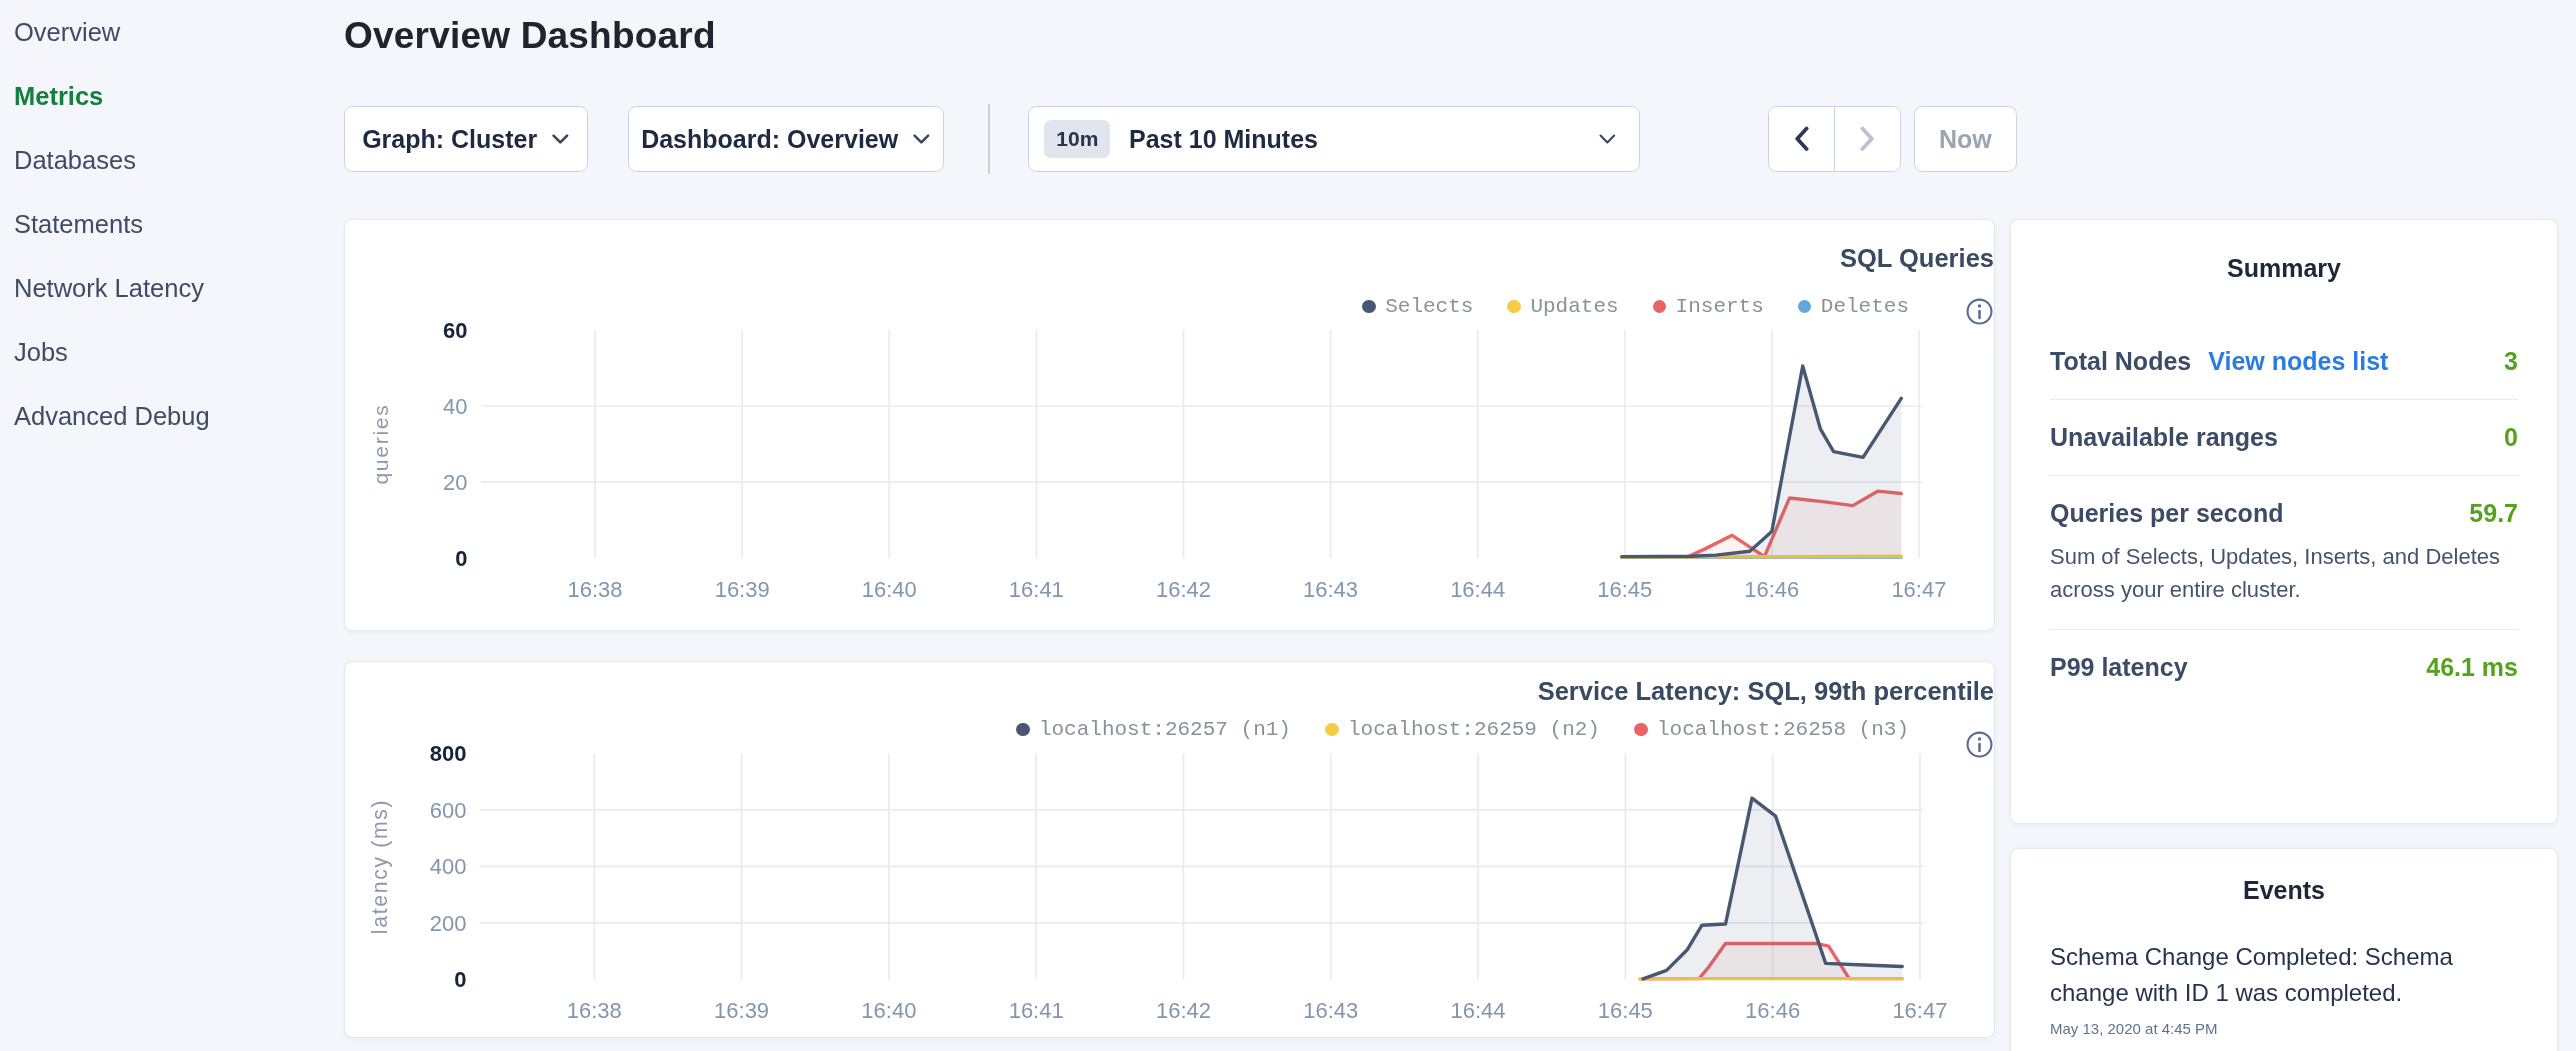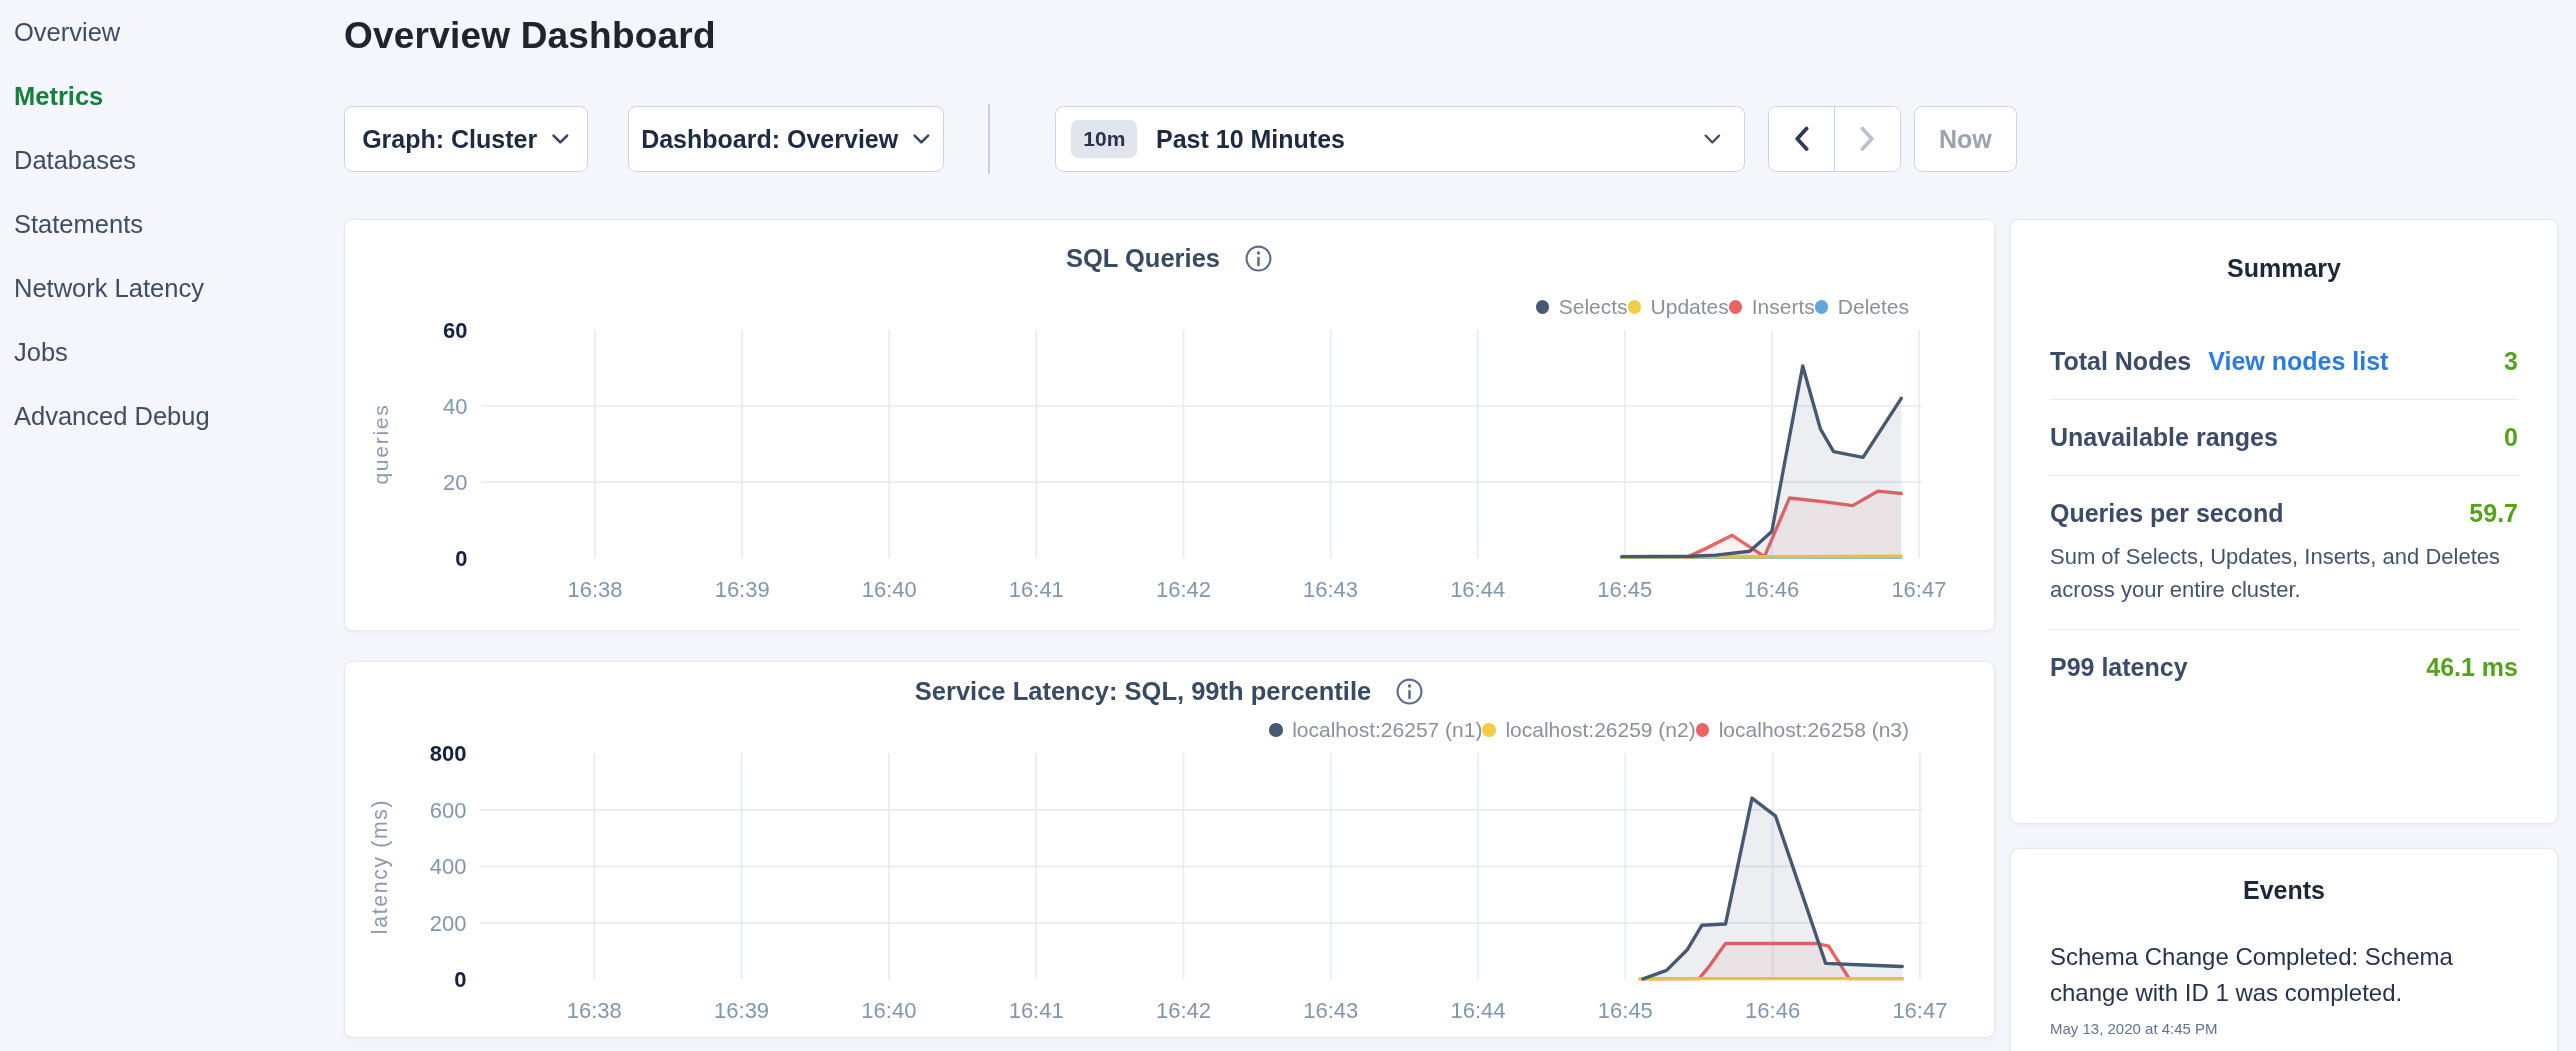--- a/index.html
+++ b/index.html
@@ -23,42 +23,42 @@
   .main { position:absolute; left:344px; top:0; width:1651px; height:1051px; }
   h1.page-title { position:absolute; left:0; top:15.3px; font-size:37px; font-weight:600; color:#20242c; letter-spacing:0.2px; }
 
   .controls { position:absolute; left:0; top:106px; width:1684px; height:66px; }
   .ctrl { position:absolute; top:0; height:66px; background:#fff; border:1.7px solid #ccd2de; border-radius:8.5px;
           display:flex; align-items:center; cursor:pointer; }
   .dropdown { justify-content:center; gap:14px; font-size:25px; font-weight:700; color:#1e2a42; }
   #dd-graph { left:0; width:244px; }
   #dd-dashboard { left:284px; width:316px; }
   .vdivider { position:absolute; left:644px; top:-1.7px; width:1.7px; height:70px; background:#c9cfdb; }
-  .time-picker { left:684px; width:690px; padding:0 22px 0 15.3px; gap:18.7px; font-size:25px; font-weight:700; color:#1e2a42;margin-left:27px; }
+  .time-picker { left:684px; width:612px; padding:0 22px 0 15.3px; gap:18.7px; font-size:25px; font-weight:700; color:#1e2a42; }
   .time-badge { background:#e1e5ee; border-radius:6.8px; padding:6.8px 12px; font-size:21px; font-weight:700; color:#2a3349; }
   .time-picker .chev { margin-left:auto; }
   .btn-group { position:absolute; left:1424px; top:0; width:133px; height:66px; background:#fff;
                border:1.7px solid #ccd2de; border-radius:8.5px; display:flex; overflow:hidden; }
   .btn-group button { flex:1; background:#fff; border:none; display:flex; align-items:center; justify-content:center; cursor:pointer; }
   .btn-group button:first-child { border-right:1.7px solid #ccd2de; }
   .now-btn { position:absolute; left:1570px; top:0; height:66px; padding:0 24px; background:#fff;
              border:1.7px solid #ccd2de; border-radius:8.5px; font-size:25px; font-weight:700; color:#9ba4b2;
              font-family:"Liberation Sans",sans-serif; cursor:default;text-align:center; }
 
   
   .card { position:absolute; background:#fff; border:1.7px solid #e3e7ee; border-radius:8.5px;
           box-shadow:0 1.7px 4.3px rgba(40,50,70,0.04); }
   #chart-card-0 { left:0; top:219px; width:1651px; height:412px; }
   #chart-card-1 { left:0; top:661px; width:1651px; height:377px; }
 
-  .chart-title-row { display:flex; align-items:flex-start; justify-content:center; gap:24px; }
+  .chart-title-row { display:flex; align-items:flex-end; justify-content:center; gap:24px;flex-direction:column; }
   #chart-card-0 .chart-title-row { margin-top:24px; }
   #chart-card-1 .chart-title-row { margin-top:15.3px; }
   .chart-title { font-size:25.5px; font-weight:700; color:#394a63; }
-  .legend { position:absolute; right:85px; display:flex; align-items:center; }
+  .legend { position:absolute; right:85px; display:flex; gap:34px; align-items:center;font-family:Liberation Mono, monospace; }
   #chart-card-0 .legend { top:75px; }
   #chart-card-1 .legend { top:56px; }
   .legend-item { display:flex; align-items:center; gap:9.4px; }
   .legend-dot { width:13.6px; height:13.6px; border-radius:50%; }
   .legend-label { font-size:21px; color:#8a9199; }
 
   .chart-canvas { position:absolute; left:0; top:0; width:100%; height:100%; }
   .chart-canvas svg { width:100%; height:100%; display:block; }
   .chart-canvas text { font-family:"Liberation Sans", sans-serif; }
 

